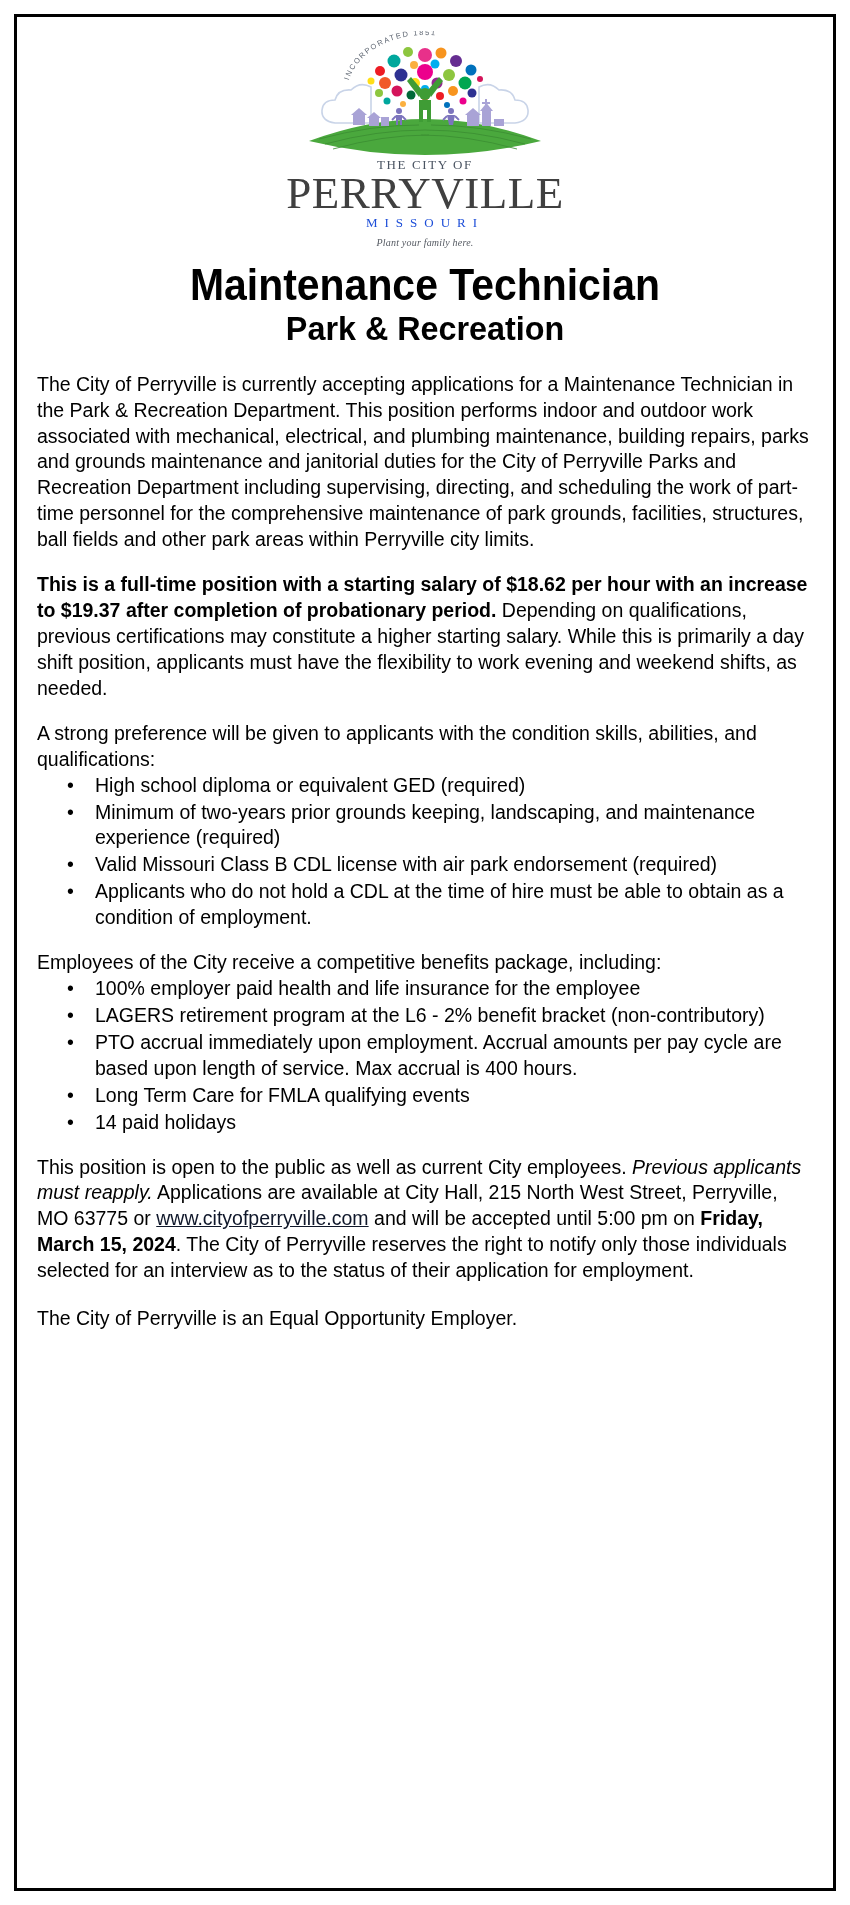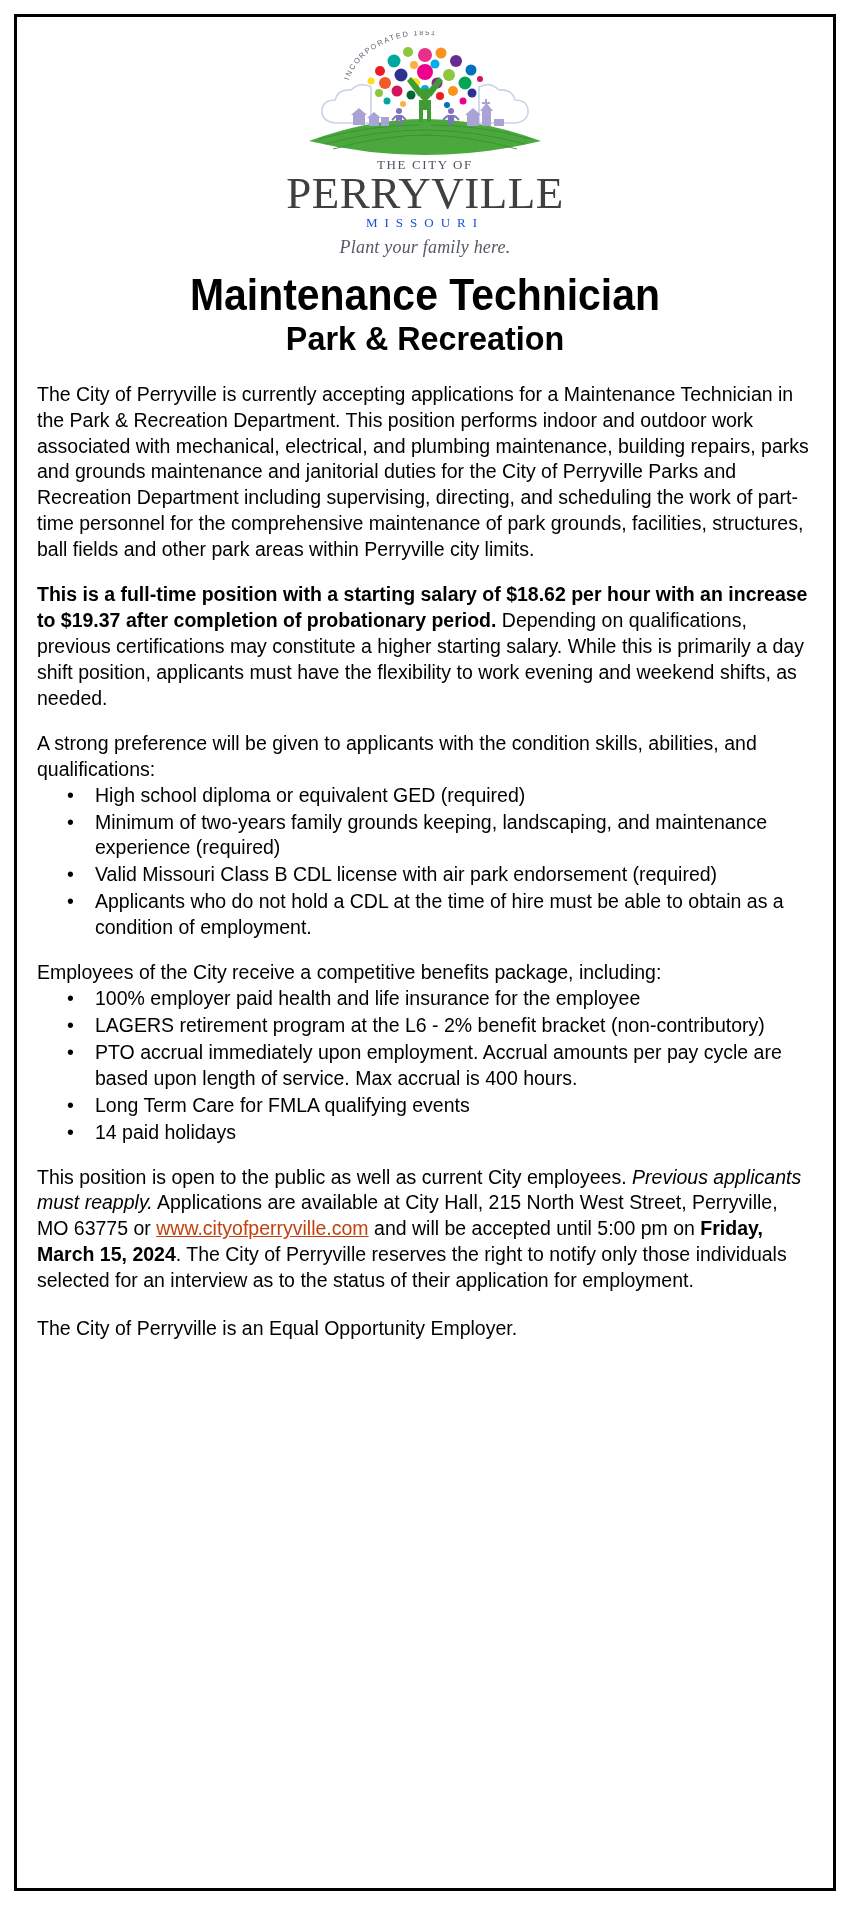--- a/index.html
+++ b/index.html
@@ -64,21 +64,21 @@
   .logo-state {
     font-family: "Liberation Serif", serif;
     font-size: 13px;
     letter-spacing: 7px;
     color: #1d4ed8;
     margin-top: 0px;
   }
   .logo-tagline {
     font-family: "Liberation Serif", serif;
     font-style: italic;
-    font-size: 18px;
+    font-size: 10px;
     color: #555a62;
     margin-top: 6px;
     letter-spacing: 0.2px;
   }
 
   
   .title-main {
     text-align: center;
     font-size: 44px;
     font-weight: bold;
@@ -105,21 +105,21 @@
     color: #000000;
   }
   p.para {
     margin: 0 0 19px 0;
   }
   p.para.tight { margin-bottom: 0; }
   .b { font-weight: bold; }
   .i { font-style: italic; }
   .link {
     text-decoration: underline;
-    color: #c2410c;
+    color: #0f172a;
   }
 
   ul.bullets {
     list-style: none;
     margin: 0 0 19px 0;
     padding: 0;
   }
   ul.bullets li {
     position: relative;
     padding-left: 58px;
@@ -247,21 +247,21 @@
 
     <div class="body-wrap">
 
       <p class="para">The City of Perryville is currently accepting applications for a Maintenance Technician in the Park &amp; Recreation Department.  This position performs indoor and outdoor work associated with mechanical, electrical, and plumbing maintenance, building repairs, parks and grounds maintenance and janitorial duties for the City of Perryville Parks and Recreation Department including supervising, directing, and scheduling the work of part-time personnel for the comprehensive maintenance of park grounds, facilities, structures, ball fields and other park areas within Perryville city limits.</p>
 
       <p class="para"><span class="b">This is a full-time position with a starting salary of $18.62 per hour with an increase to $19.37 after completion of probationary period.</span><span>  Depending on qualifications, previous certifications may constitute a higher starting salary.  While this is primarily a day shift position, applicants must have the flexibility to work evening and weekend shifts, as needed.</span></p>
 
       <p class="para tight">A strong preference will be given to applicants with the condition skills, abilities, and qualifications:</p>
       <ul class="bullets">
         <li><span class="dot">•</span><span>High school diploma or equivalent GED (required)</span></li>
-        <li><span class="dot">•</span><span>Minimum of two-years family grounds keeping, landscaping, and maintenance experience (required)</span></li>
+        <li><span class="dot">•</span><span>Minimum of two-years prior grounds keeping, landscaping, and maintenance experience (required)</span></li>
         <li><span class="dot">•</span><span>Valid Missouri Class B CDL license with air park endorsement (required)</span></li>
         <li><span class="dot">•</span><span>Applicants who do not hold a CDL at the time of hire must be able to obtain as a condition of employment.</span></li>
       </ul>
 
       <p class="para tight">Employees of the City receive a competitive benefits package, including:</p>
       <ul class="bullets">
         <li><span class="dot">•</span><span>100% employer paid health and life insurance for the employee</span></li>
         <li><span class="dot">•</span><span>LAGERS retirement program at the L6 - 2% benefit bracket (non-contributory)</span></li>
         <li><span class="dot">•</span><span>PTO accrual immediately upon employment.  Accrual amounts per pay cycle are based upon length of service. Max accrual is 400 hours.</span></li>
         <li><span class="dot">•</span><span>Long Term Care for FMLA qualifying events</span></li>

